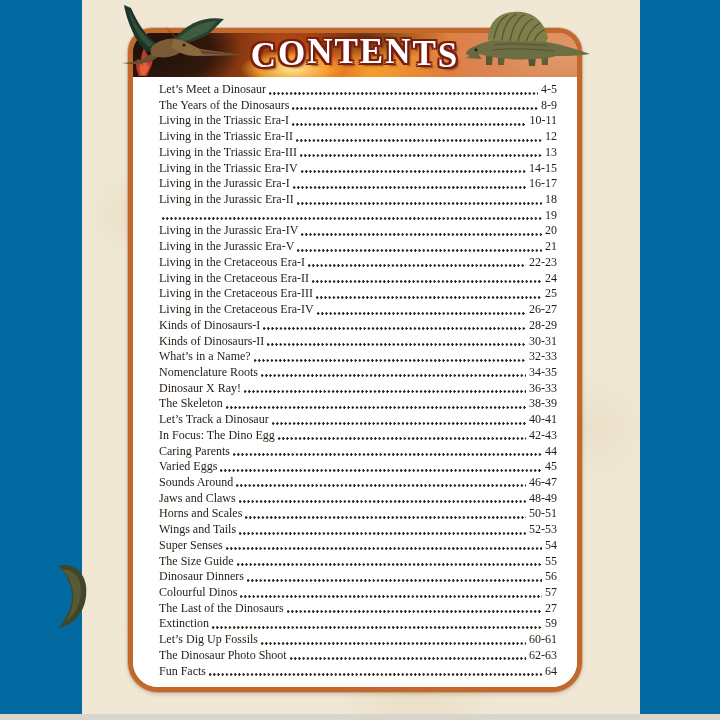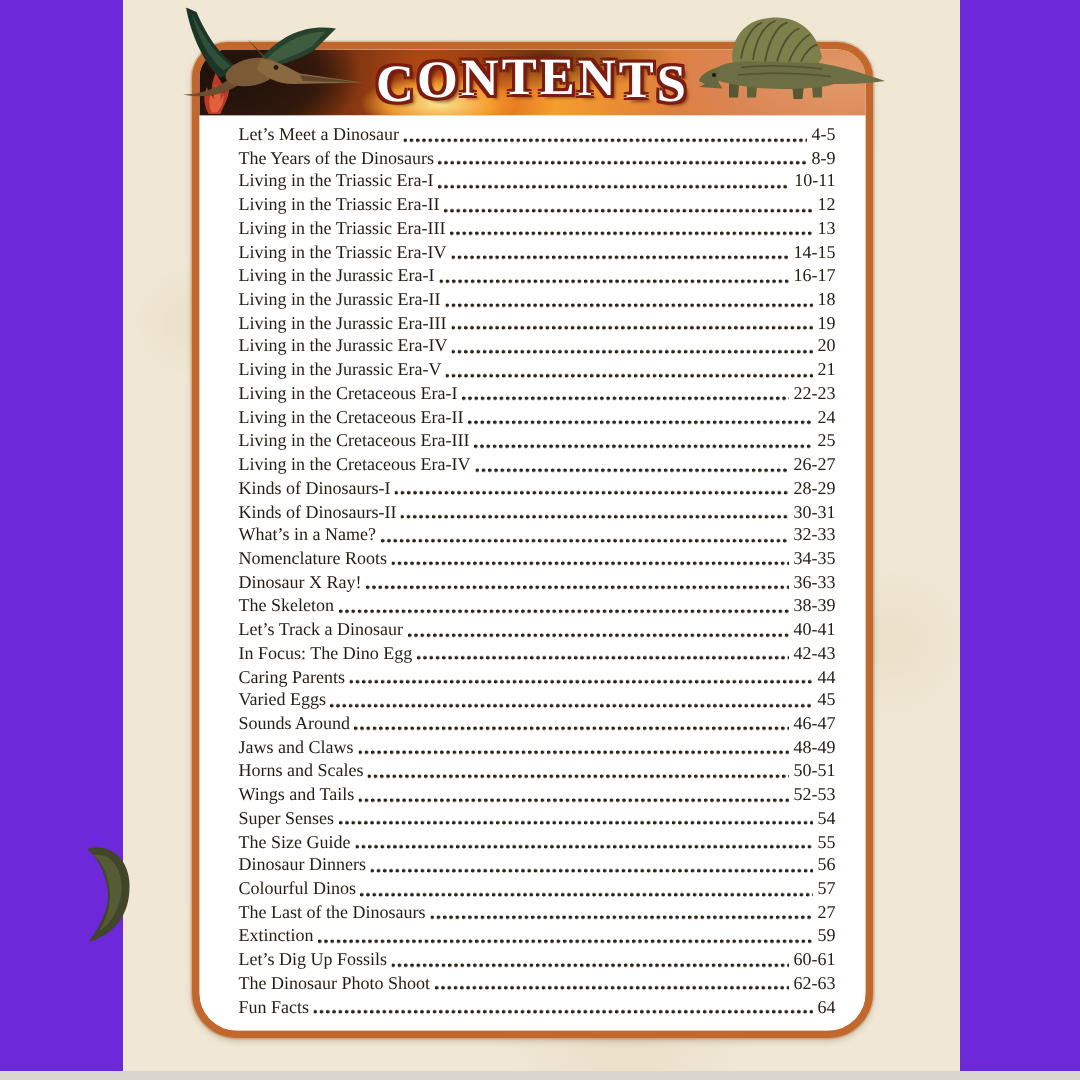--- a/index.html
+++ b/index.html
@@ -1,17 +1,17 @@
 <!DOCTYPE html>
 <html><head>
 <meta charset="utf-8">
 <style>
   * { margin:0; padding:0; box-sizing:border-box; }
   html,body { width:720px; height:720px; background:#ffffff; font-family:"Liberation Serif","DejaVu Serif",serif; }
-  .stage { position:relative; width:720px; height:720px; overflow:hidden; background:#6d28d9; }
+  .stage { position:relative; width:720px; height:720px; overflow:hidden; background:#0369a1; }
 
   
   .parchment {
     position:absolute; left:82px; top:0; width:558px; height:714px;
     background-color:#f0e8d5;
     background-image:
       radial-gradient(circle 90px at 18% 88%, rgba(205,170,120,.22), transparent 70%),
       radial-gradient(circle 70px at 82% 12%, rgba(210,180,130,.18), transparent 70%),
       radial-gradient(circle 120px at 60% 96%, rgba(200,168,118,.16), transparent 70%),
       radial-gradient(circle 60px at 8% 30%, rgba(208,178,128,.15), transparent 70%),
@@ -139,21 +139,20 @@
     <span class="p">16-17</span>
   </div>
 
   <div class="row">
     <span class="t">Living in the Jurassic Era-II</span>
     <span class="leader"></span>
     <span class="p">18</span>
   </div>
 
   <div class="row">
-    <span class="t">Living in the Jurassic Era-III</span>
     <span class="leader"></span>
     <span class="p">19</span>
   </div>
 
   <div class="row">
     <span class="t">Living in the Jurassic Era-IV</span>
     <span class="leader"></span>
     <span class="p">20</span>
   </div>
 

